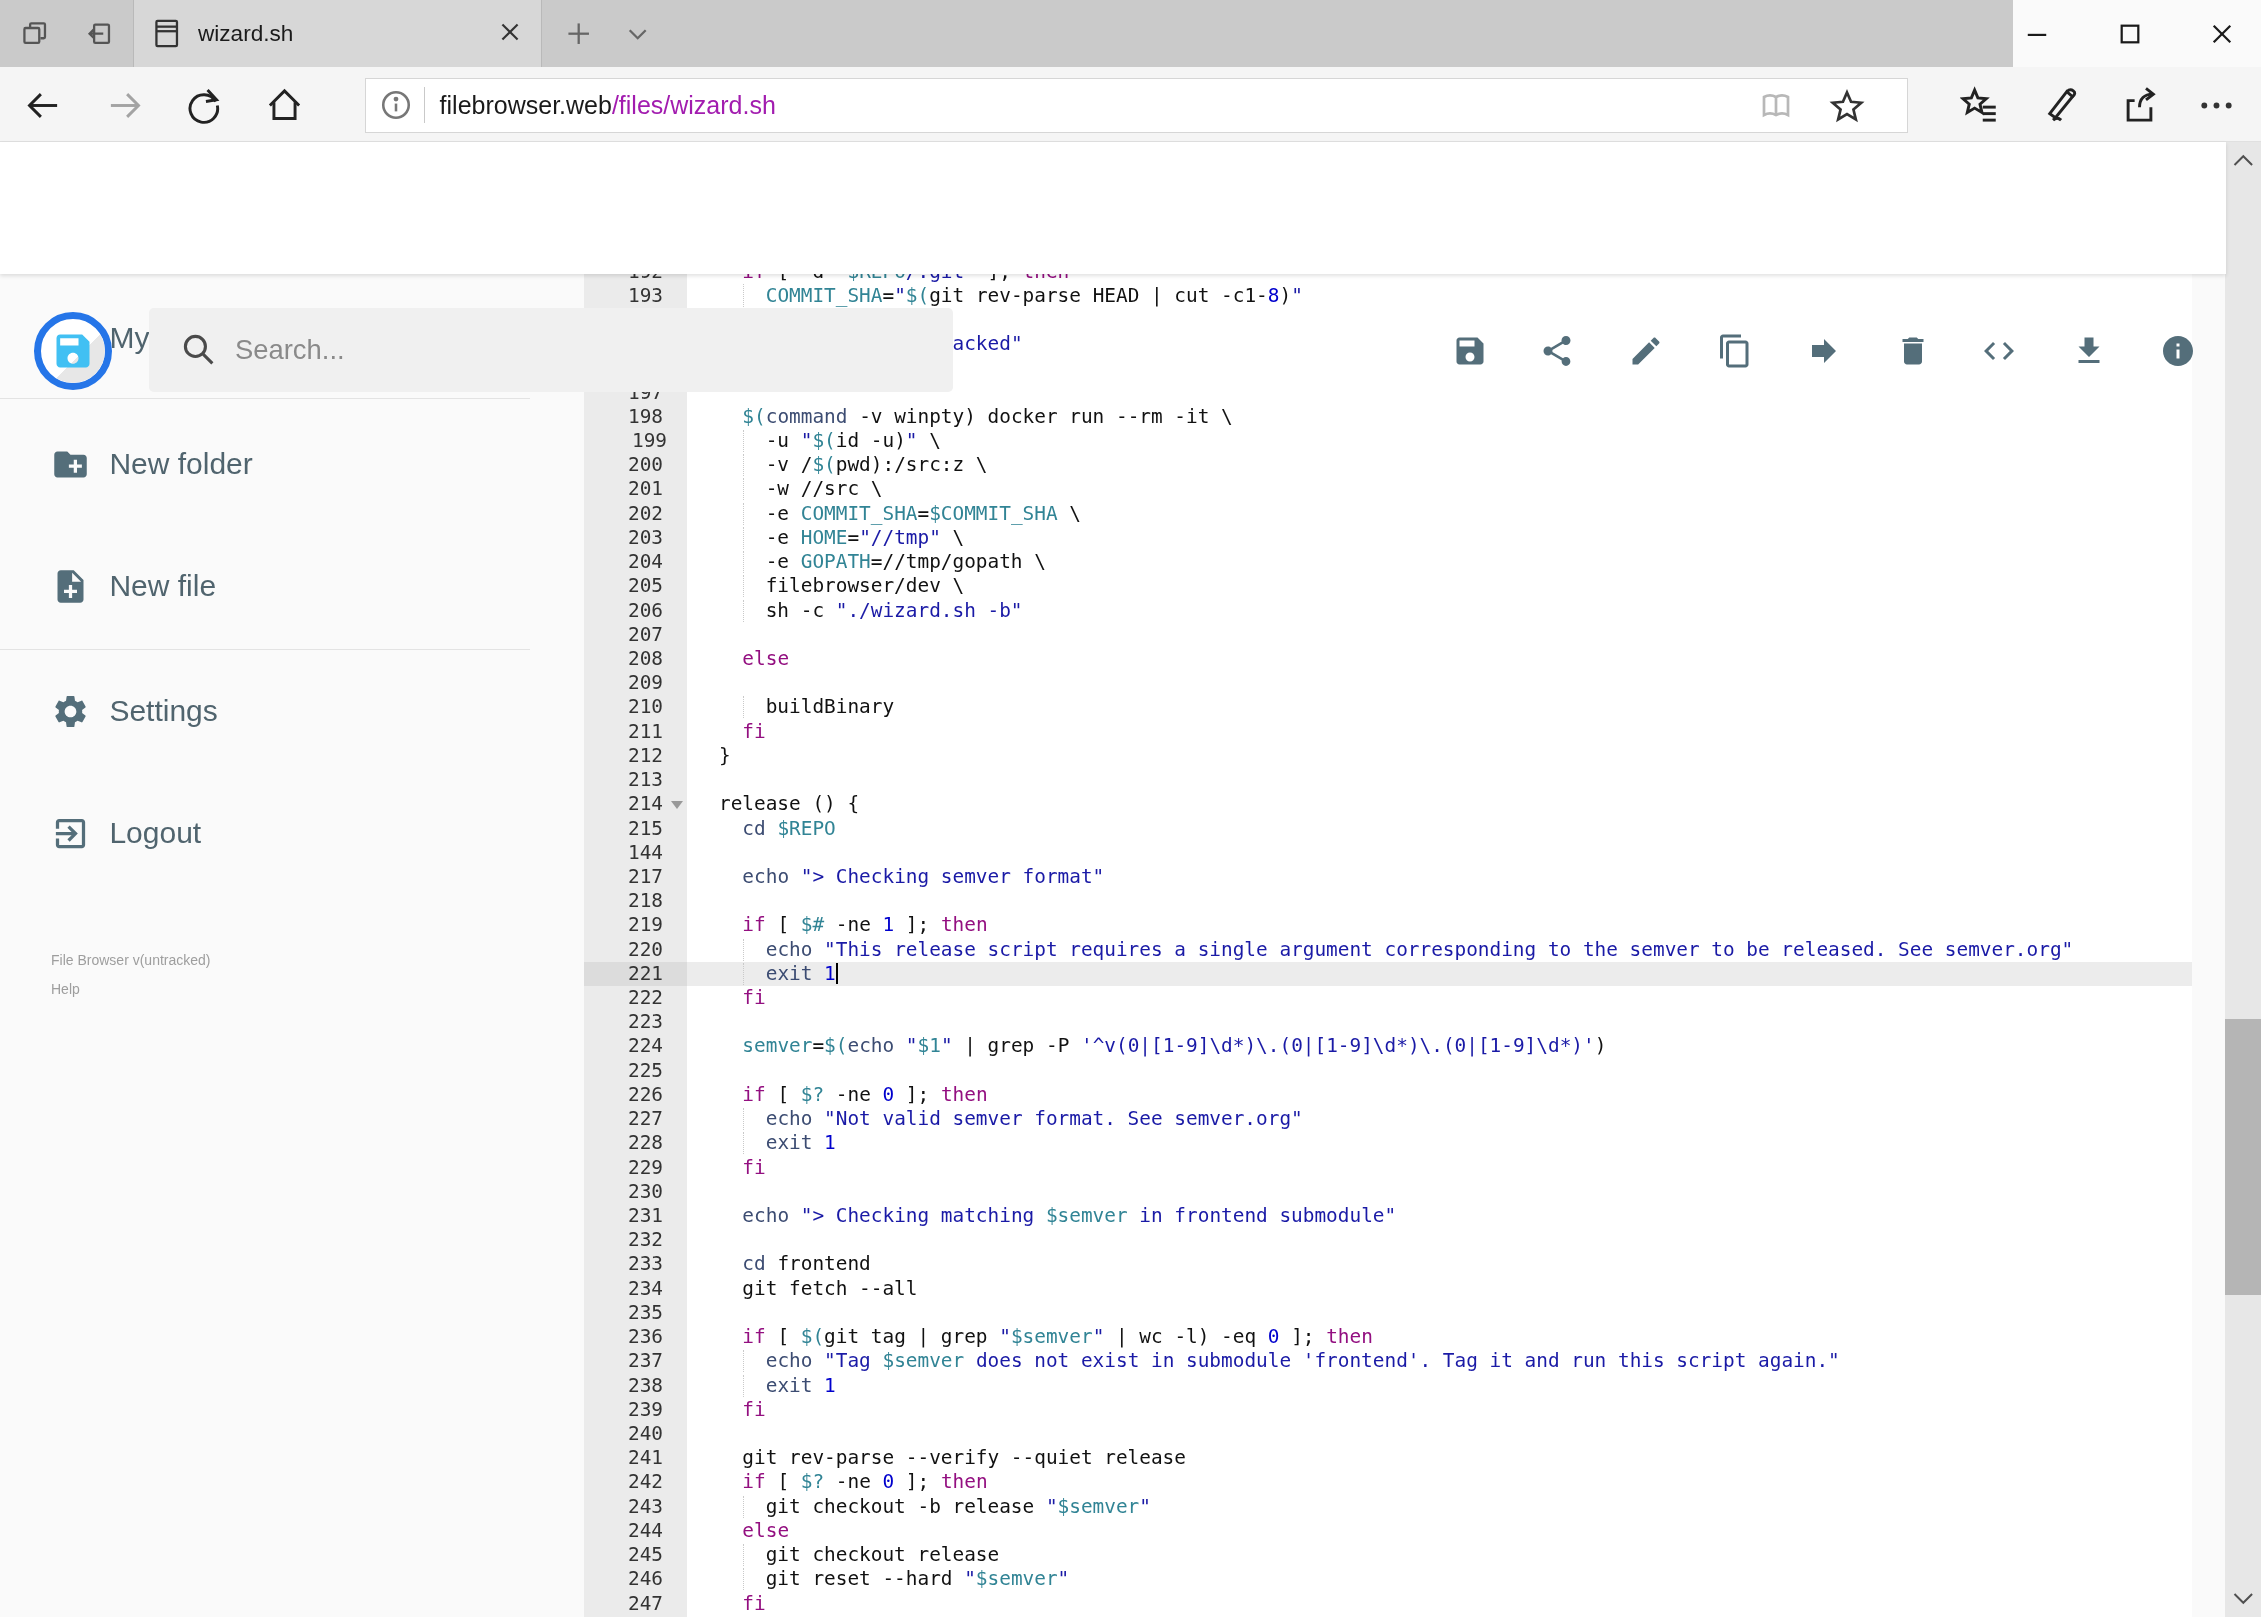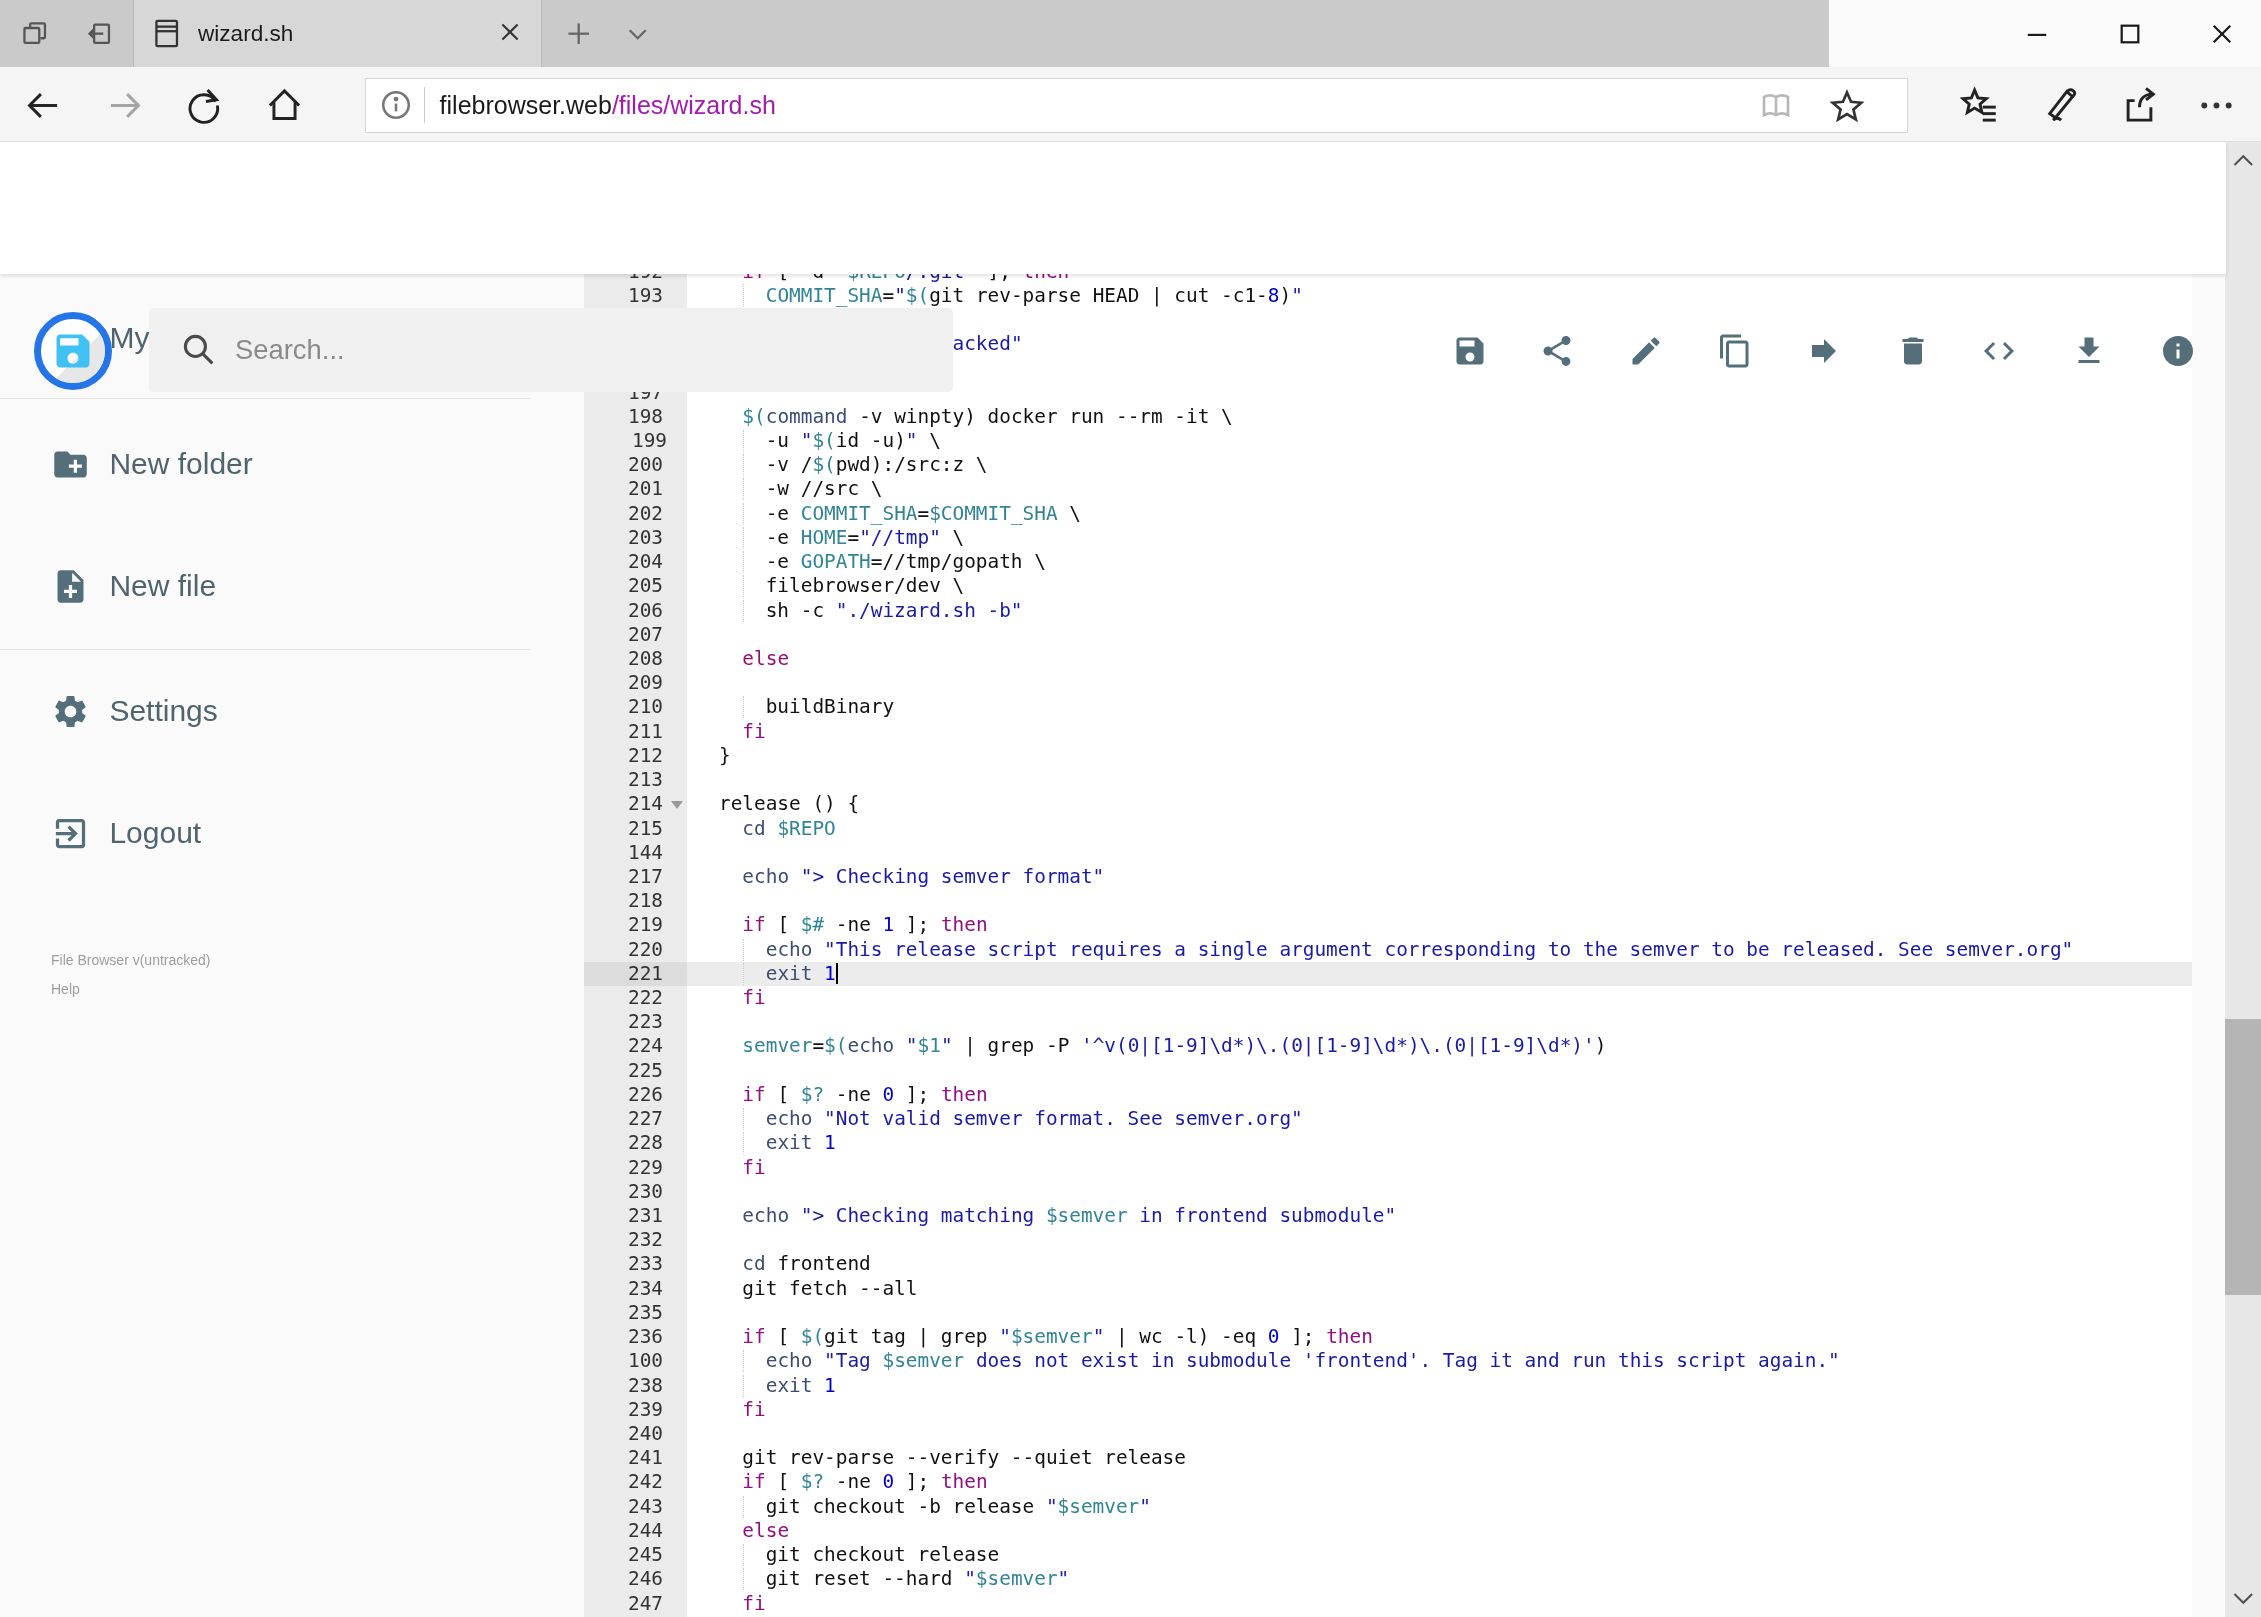--- a/index.html
+++ b/index.html
@@ -2,21 +2,21 @@
 <html style="font-size:13px"><head>
 <meta charset="utf-8">
 <title>wizard.sh</title>
 <style>
   html,body{margin:0;padding:0;width:2261px;height:1617px;overflow:hidden;
     font-family:"Liberation Sans",sans-serif;background:#fafafa;}
   *{box-sizing:border-box;}
   svg{display:block;}
 
   
-  #tabbar{position:absolute;left:0;top:0;width:1829px;height:67px;background:#cacaca;}
+  #tabbar{position:absolute;left:0;top:0;width:2013px;height:67px;background:#cacaca;}
   .tb-btn{position:absolute;top:0;height:67px;display:flex;align-items:center;justify-content:center;}
   #tab{position:absolute;left:133px;top:0;width:409px;height:67px;background:#d7d7d7;
     border-left:0.8px solid #b9b9b9;border-right:0.8px solid #b9b9b9;display:flex;align-items:center;}
   #tab .title{font-size:22.6px;color:#1b1b1b;margin-left:18px;}
   #tab .fav{margin-left:18.6px;}
   #tab .close{position:absolute;right:18px;top:19.4px;}
 
   
   .winctl{position:absolute;top:0;width:81px;height:67px;display:flex;align-items:center;justify-content:center;}
 
@@ -355,21 +355,21 @@
         <div class="gcell" style="top: 833px;">227</div>
         <div class="gcell" style="top: 857px;">228</div>
         <div class="gcell" style="top: 882px;">229</div>
         <div class="gcell" style="top: 906px;">230</div>
         <div class="gcell" style="top: 930px;">231</div>
         <div class="gcell" style="top: 954px;">232</div>
         <div class="gcell" style="top: 978px;">233</div>
         <div class="gcell" style="top: 1003px;">234</div>
         <div class="gcell" style="top: 1027px;">235</div>
         <div class="gcell" style="top: 1051px;">236</div>
-        <div class="gcell" style="top: 1075px;">100</div>
+        <div class="gcell" style="top: 1075px;">237</div>
         <div class="gcell" style="top: 1100px;">238</div>
         <div class="gcell" style="top: 1124px;">239</div>
         <div class="gcell" style="top: 1148px;">240</div>
         <div class="gcell" style="top: 1172px;">241</div>
         <div class="gcell" style="top: 1196px;">242</div>
         <div class="gcell" style="top: 1221px;">243</div>
         <div class="gcell" style="top: 1245px;">244</div>
         <div class="gcell" style="top: 1269px;">245</div>
         <div class="gcell" style="top: 1293px;">246</div>
         <div class="gcell" style="top: 1318px;">247</div>

